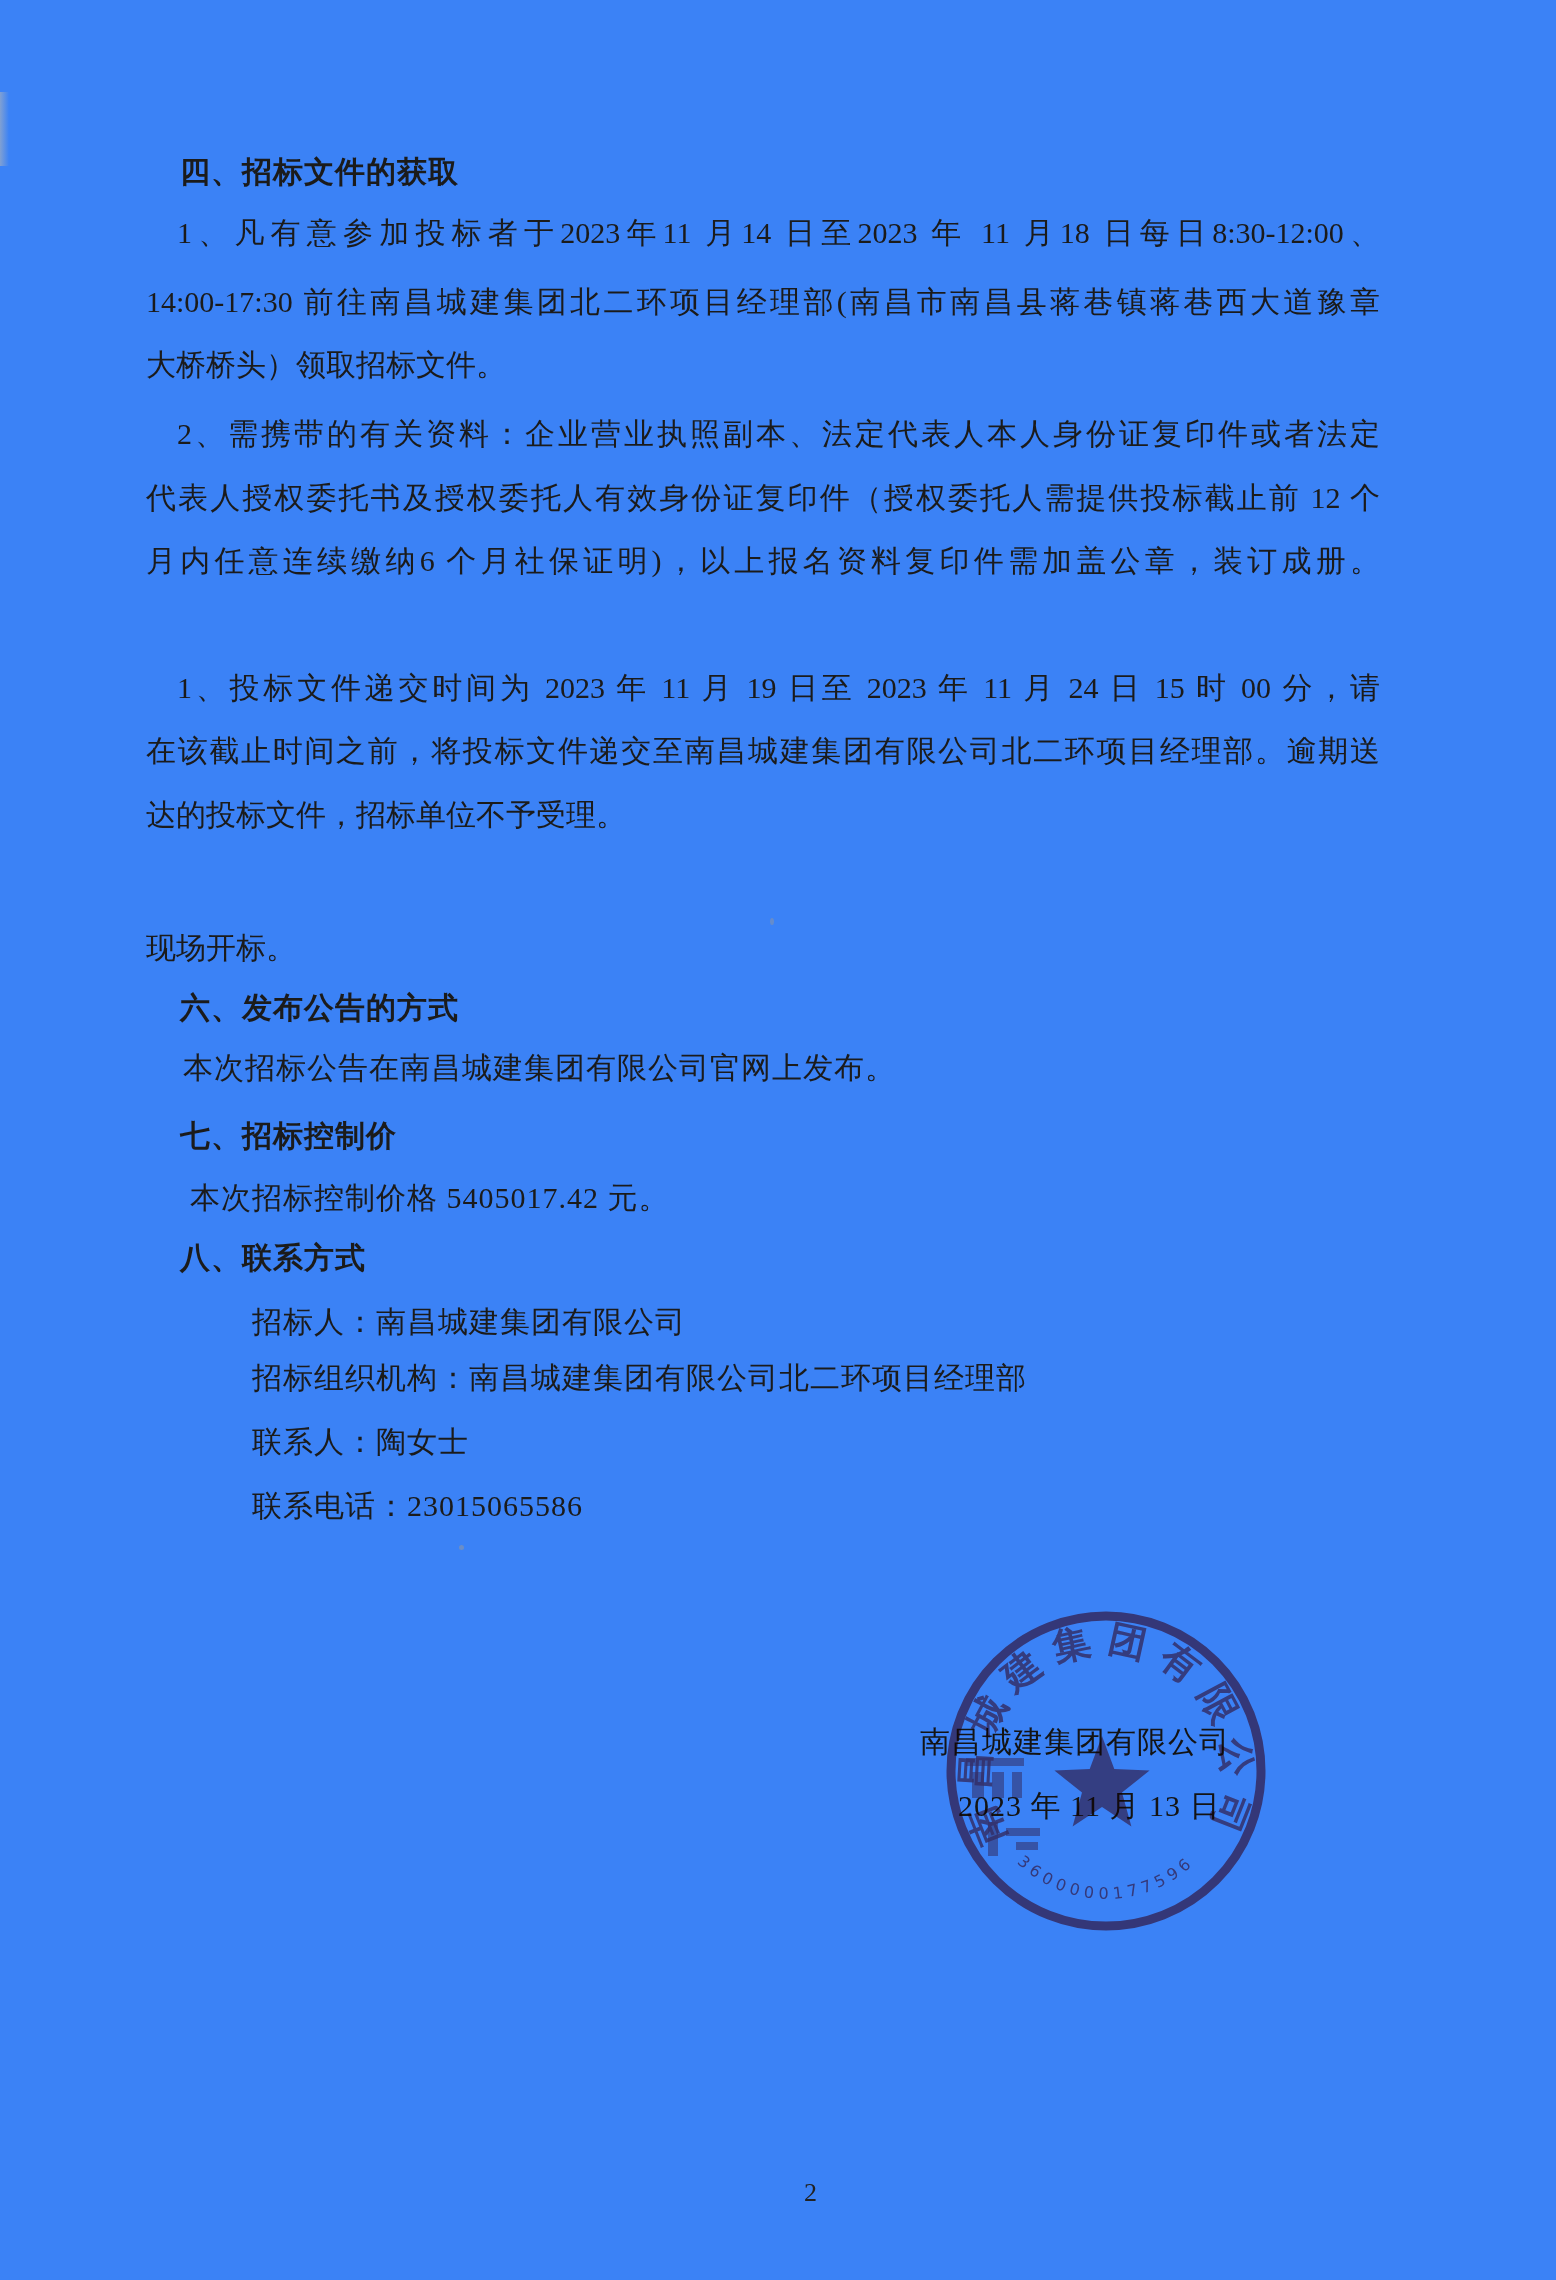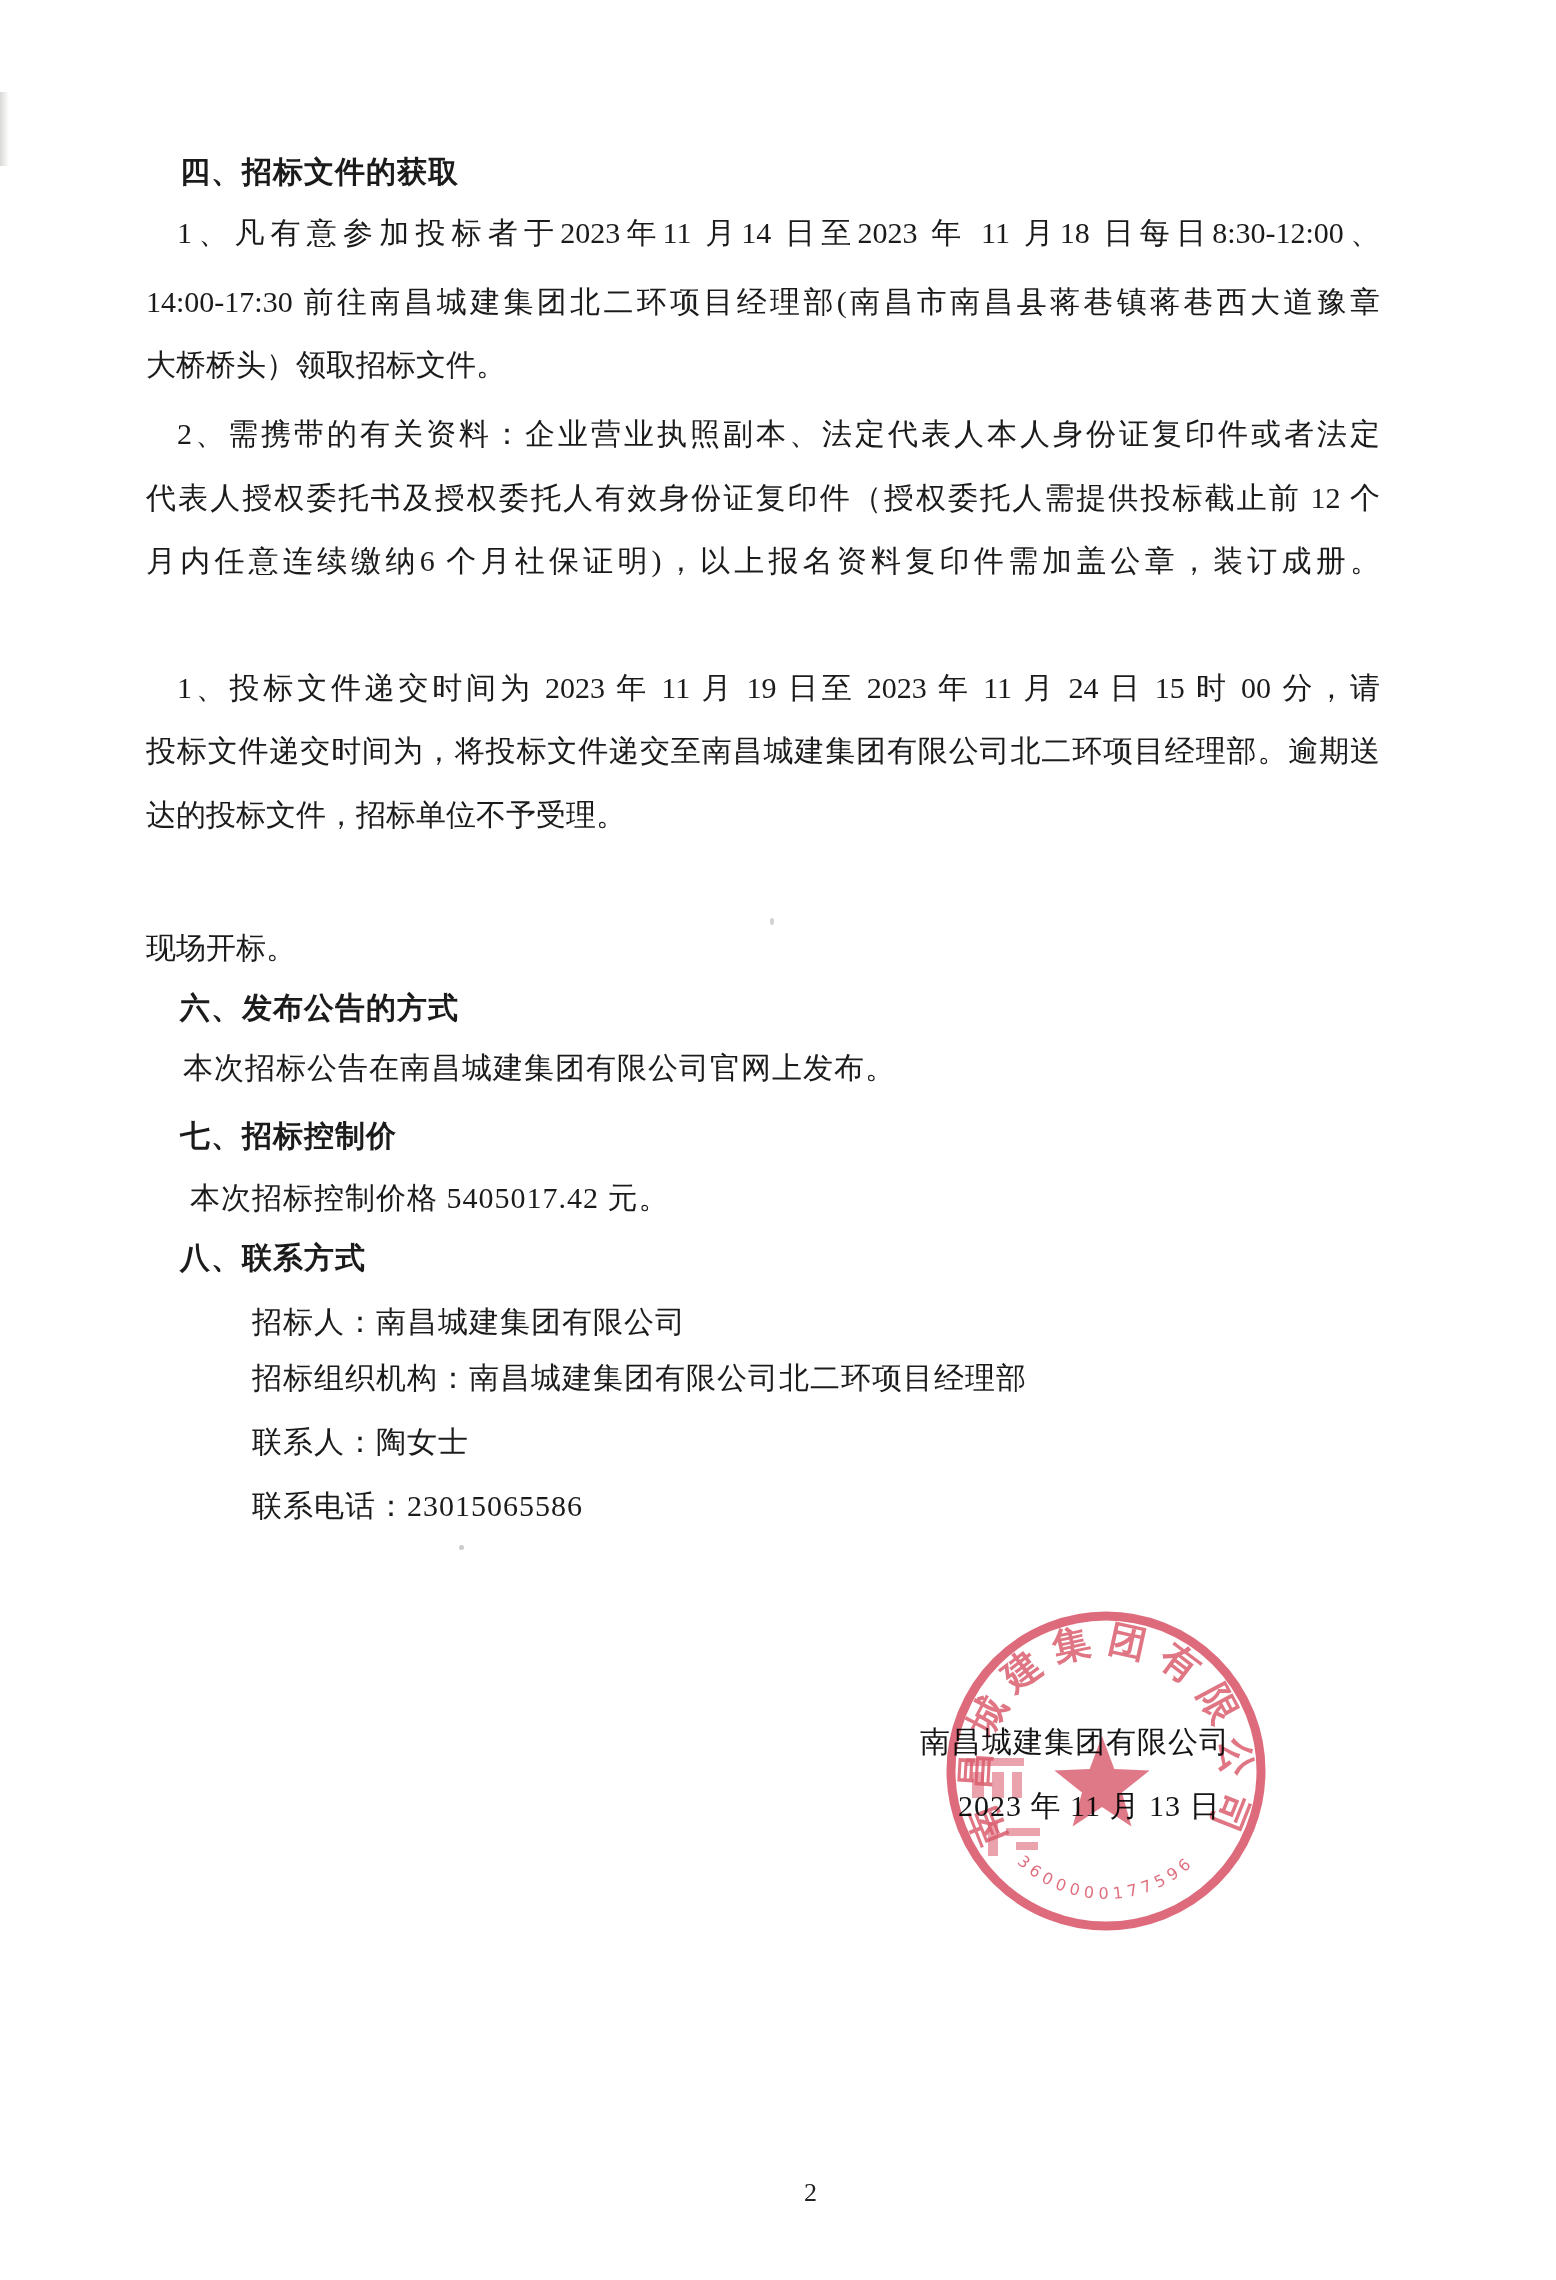--- a/index.html
+++ b/index.html
@@ -1,20 +1,20 @@
 <!DOCTYPE html>
 <html><head>
 <meta charset="utf-8">
 <style>
   html,body{margin:0;padding:0;background:#e9e9e9;}
   .page{
     position:relative;
     width:1556px;height:2280px;
     margin:0 auto;
-    background:#ffffff;
+    background:#3b82f6;
     overflow:hidden;
     font-family:"Liberation Serif","DejaVu Serif",serif;
     color:#1b1b1b;
   }
   
   .ln{
     position:absolute;left:146px;width:1234px;
     font-size:30px;line-height:40px;
     white-space:normal;
   }
@@ -54,21 +54,21 @@
 
   <div class="hd" style="top:152px">四、招标文件的获取</div>
   <div class="ln jf ind" style="top:213px">1、凡有意参加投标者于2023年11 月14 日至2023 年 11 月18 日每日8:30-12:00、</div>
   <div class="ln jf" style="top:282px">14:00-17:30 前往南昌城建集团北二环项目经理部(南昌市南昌县蒋巷镇蒋巷西大道豫章</div>
   <div class="ln" style="top:345px">大桥桥头）领取招标文件。</div>
   <div class="ln jf ind" style="top:414px">2、需携带的有关资料：企业营业执照副本、法定代表人本人身份证复印件或者法定</div>
   <div class="ln jf" style="top:478px">代表人授权委托书及授权委托人有效身份证复印件（授权委托人需提供投标截止前 12 个</div>
   <div class="ln jf" style="top:541px">月内任意连续缴纳6 个月社保证明)，以上报名资料复印件需加盖公章，装订成册。</div>
 
   <div class="ln jf ind" style="top:668px">1、投标文件递交时间为 2023 年 11 月 19 日至 2023 年 11 月 24 日 15 时 00 分，请</div>
-  <div class="ln jf" style="top:731px">投标文件递交时间为，将投标文件递交至南昌城建集团有限公司北二环项目经理部。逾期送</div>
+  <div class="ln jf" style="top:731px">在该截止时间之前，将投标文件递交至南昌城建集团有限公司北二环项目经理部。逾期送</div>
   <div class="ln" style="top:795px">达的投标文件，招标单位不予受理。</div>
   <div class="ln" style="top:928px">现场开标。</div>
 
   <div class="hd" style="top:988px">六、发布公告的方式</div>
   <div class="bl" style="left:183px;top:1048px">本次招标公告在南昌城建集团有限公司官网上发布。</div>
 
   <div class="hd" style="top:1116px">七、招标控制价</div>
   <div class="bl" style="left:190px;top:1178px">本次招标控制价格 5405017.42 元。</div>
 
   <div class="hd" style="top:1238px">八、联系方式</div>

